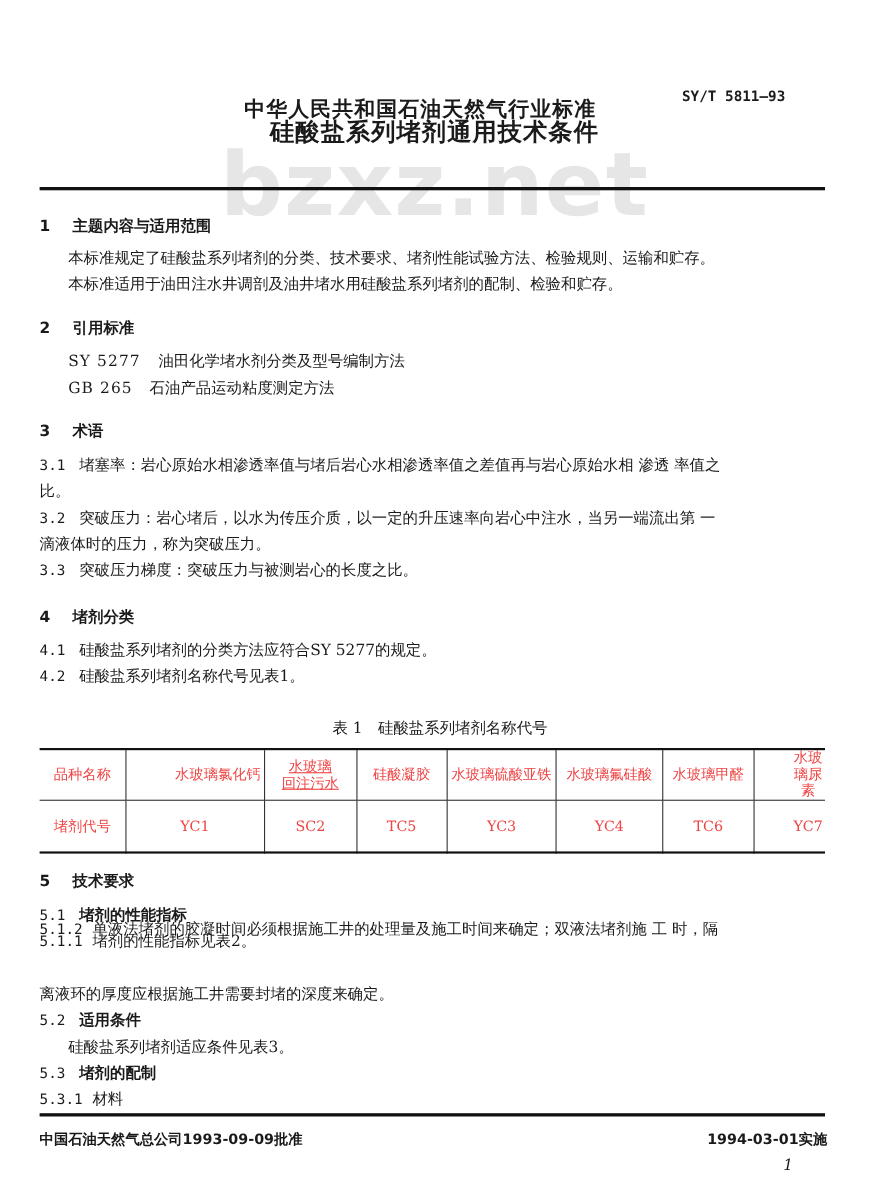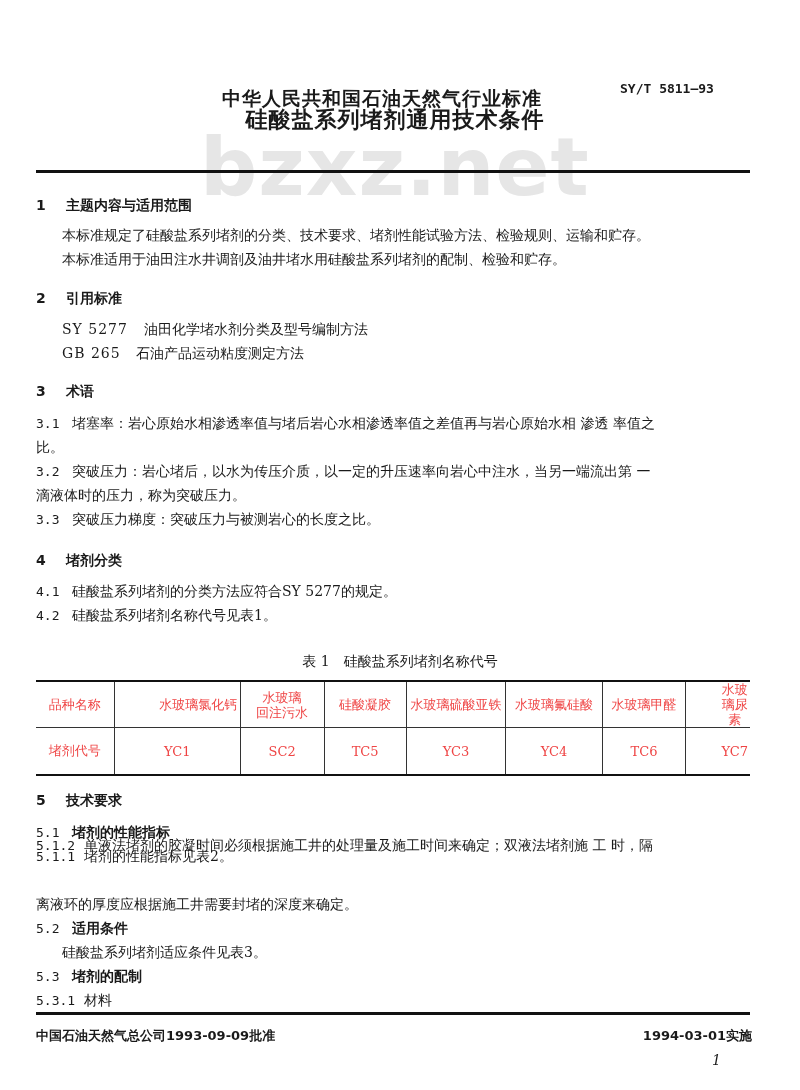--- a/index.html
+++ b/index.html
@@ -114,21 +114,21 @@
   <div class="abs p clause" style="top:604px;">
     <span class="num">4.2</span><span>硅酸盐系列堵剂名称代号见表1。</span>
   </div>
 
   <div class="abs table-caption">表 1　硅酸盐系列堵剂名称代号</div>
   <table class="t1">
     <tbody>
         <tr class="head">
       <td style="width:82px;">品种名称</td>
       <td style="width:88px;padding-left:44px;">水玻璃氯化钙</td>
-      <td style="width:86px;">
+      <td style="width:86px;text-decoration:underline;">
         <div>水玻璃</div>
         <div>回注污水</div>
       </td>
       <td style="width:84px;">硅酸凝胶</td>
       <td style="width:104px;">水玻璃硫酸亚铁</td>
       <td style="width:100px;">水玻璃氟硅酸</td>
       <td style="width:86px;">水玻璃甲醛</td>
       <td>水玻璃尿素</td>
     </tr>
     <tr class="codes">

